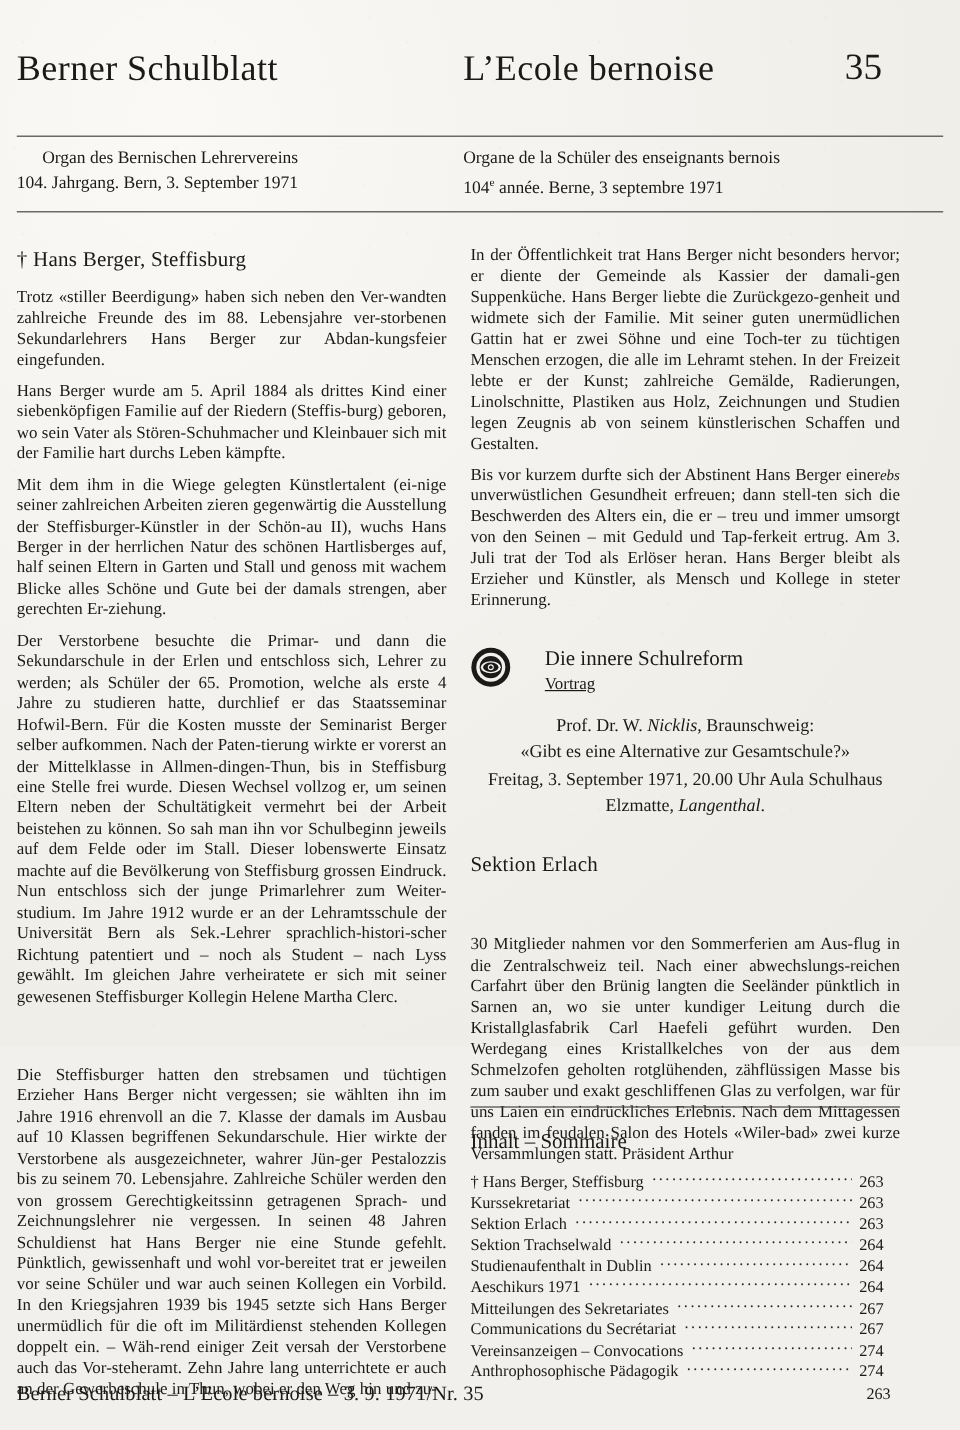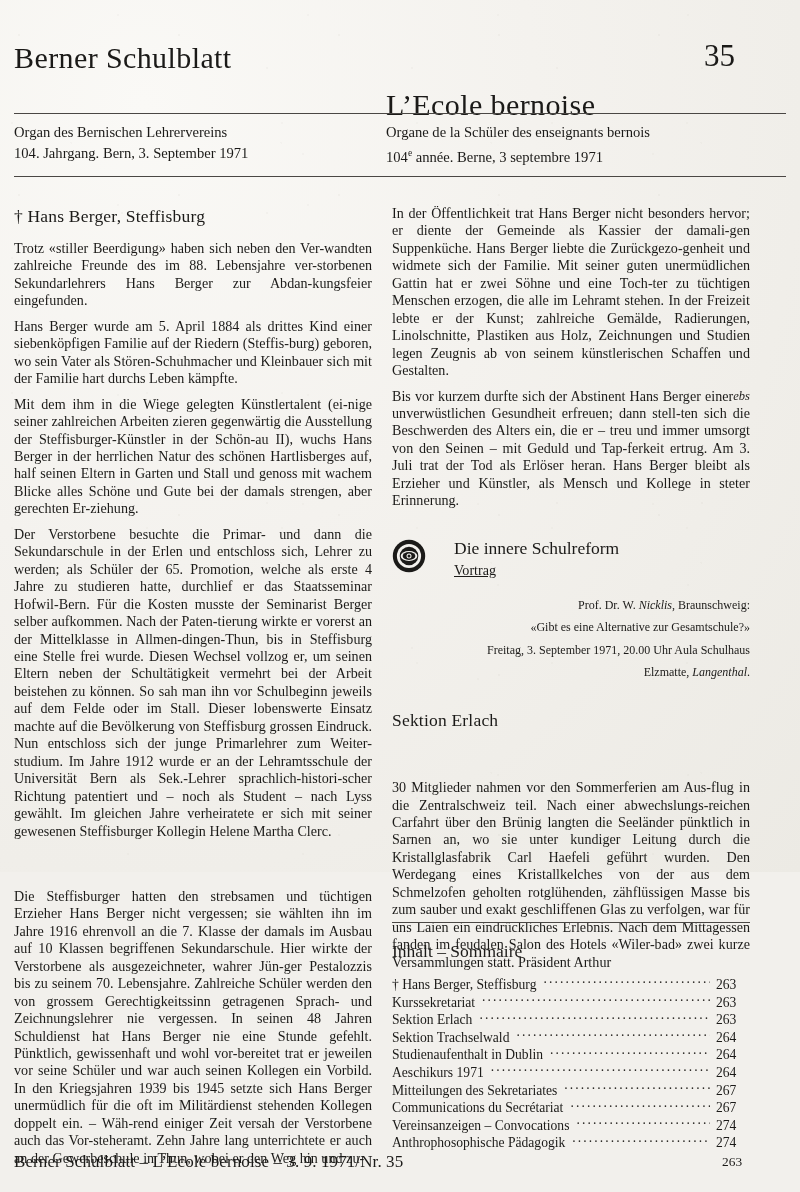--- a/index.html
+++ b/index.html
@@ -56,21 +56,21 @@
   }
   .mast-title {
     position: absolute;
     top: 0;
     font-size: 30px;
     letter-spacing: .4px;
     line-height: 40px;
     white-space: nowrap;
   }
   .mast-de { left: 0; }
-  .mast-fr { left: 372px; margin-top: 47px; }
+  .mast-fr { left: 372px; }
   .mast-num {
     position: absolute;
     left: 690px;
     top: -2px;
     font-size: 31px;
     line-height: 40px;
   }
   .rule {
     position: absolute;
     left: 0;
@@ -80,21 +80,21 @@
   }
   .rule-1 { top: 113px; }
   .rule-2 { top: 176px; }
   .subhead {
     position: absolute;
     top: 122px;
     font-size: 14.6px;
     line-height: 21px;
     white-space: nowrap;
   }
-  .sub-de { left: 0; }
+  .sub-de { left: 0; text-align: right; }
   .sub-fr { left: 372px; }
   .sub-line { display: block; }
   sup.ord { font-size: 9.5px; vertical-align: super; }
 
   
   .col {
     position: absolute;
     top: 205px;
     width: 358px;
   }
@@ -153,23 +153,23 @@
     line-height: 20px;
     margin: 1px 0 0 0;
     font-weight: normal;
     text-decoration: underline;
   }
   .lecture-body {
     margin-top: 16px;
   }
   .lecture-body p {
     margin: 0 0 3px 0;
-    font-size: 12px;
+    font-size: 15px;
     line-height: 19.6px;
-    text-align: right;
+    text-align: center;
   }
   em.it { font-style: italic; }
 
   
   .erlach { margin-top: 26px; }
 
   
   .contents {
     position: absolute;
     left: 378px;

